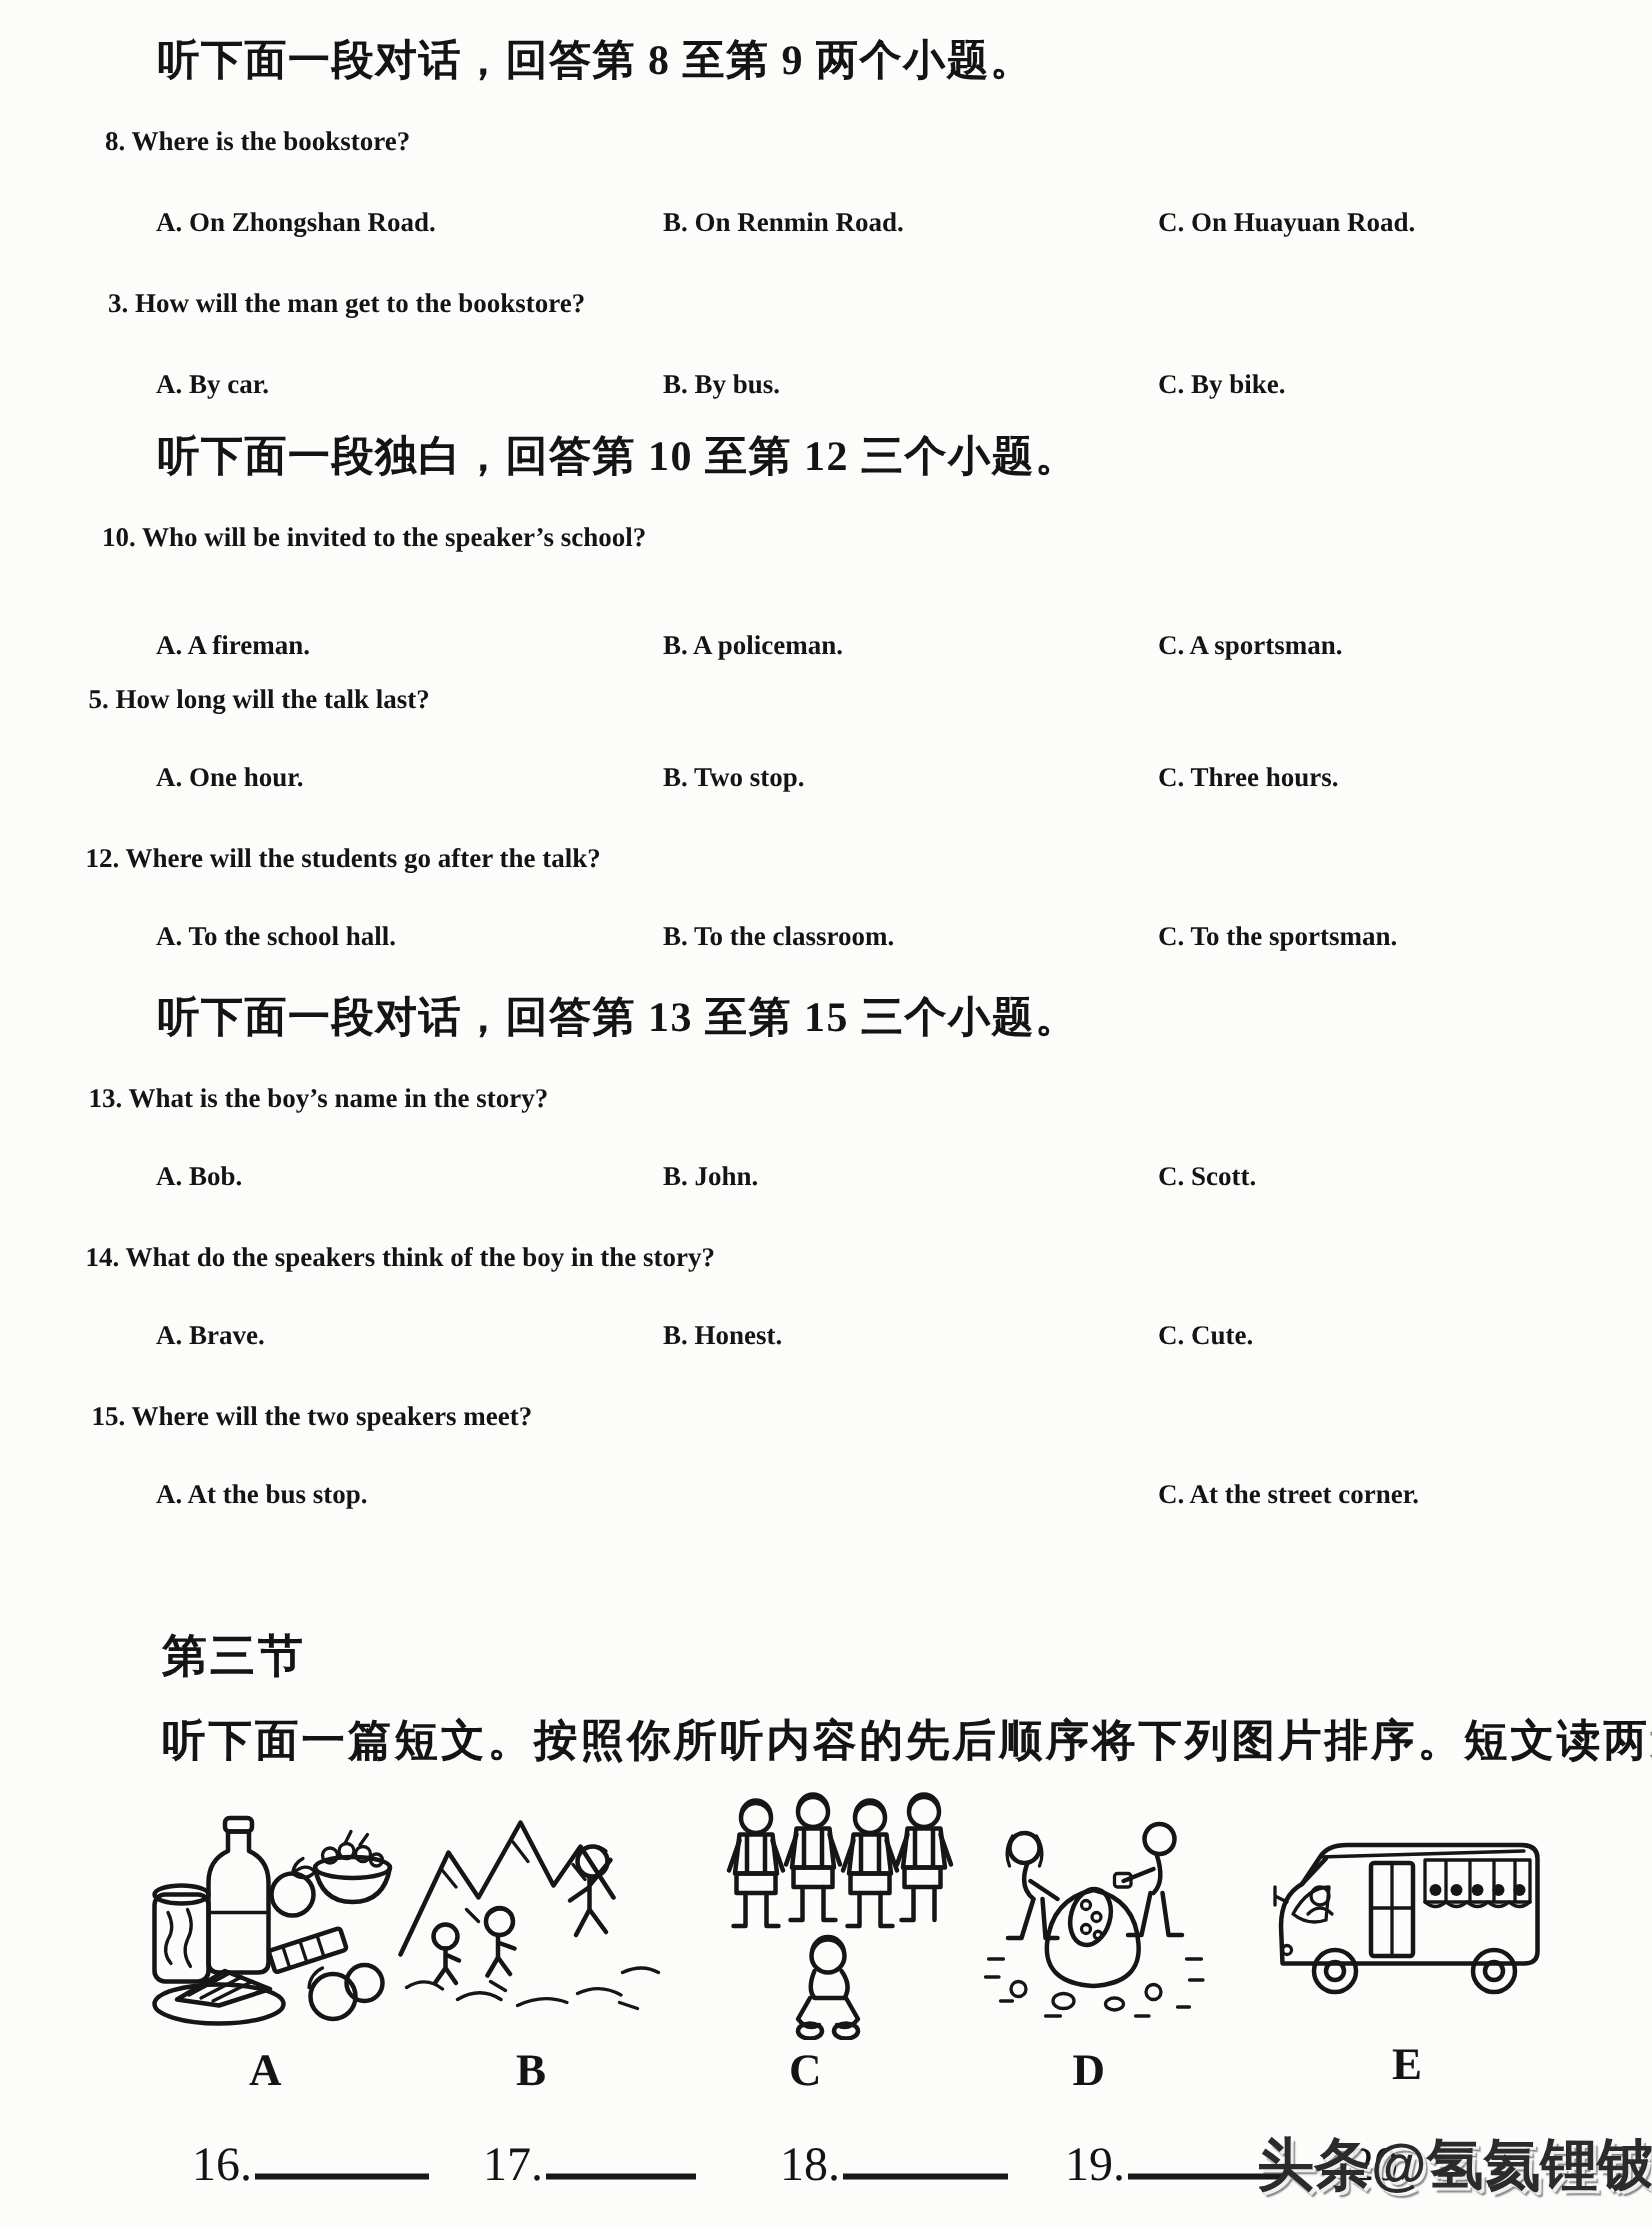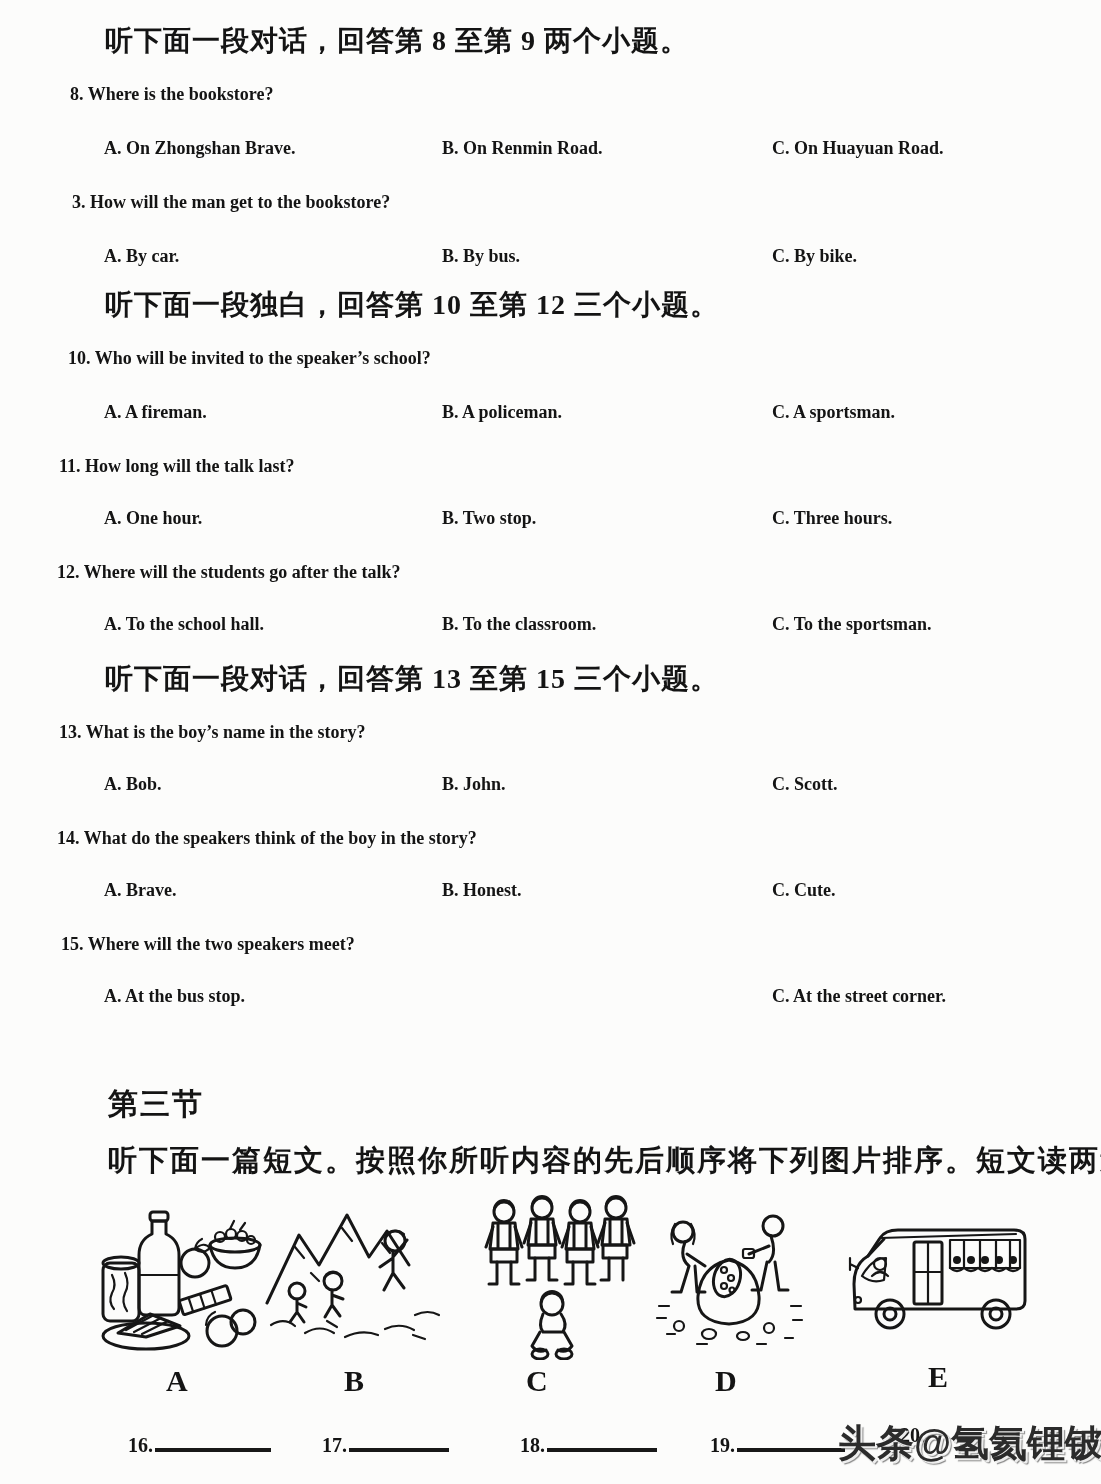--- a/index.html
+++ b/index.html
@@ -15,63 +15,63 @@
   .cnh{font-family:Liberation Sans, sans-serif;font-weight:bold;letter-spacing:2px;}
   .row{left:0;width:1101px;height:34px;}
   .opt{position:absolute;white-space:nowrap;top:0;}
   .opt.a{left:104px;}
   .opt.b{left:442px;}
   .opt.c{left:772px;}
   .pic{position:absolute;}
   .pic svg{display:block;}
   .plabel{font-weight:bold;font-size:30px;}
   .blank{position:absolute;top:1424px;}
-  .bnum{font-weight:bold;font-size:20px;}
+  .bnum{font-weight:normal;font-size:32px;}
   .bline{display:inline-block;height:24px;border-bottom:4px solid #181818;vertical-align:baseline;margin-left:2px;}
   .watermark{
     position:absolute;left:838px;top:1418px;
     font-family:"Liberation Sans","DejaVu Sans",sans-serif;
     font-weight:bold;font-size:38px;letter-spacing:0px;
     color:#2b2b2b;
     text-shadow:2px 2px 0 rgba(255,255,255,.85), 3px 3px 1px rgba(40,40,40,.55);
     white-space:nowrap;
   }
   svg .ln{stroke:#161616;stroke-width:3;fill:none;stroke-linecap:round;stroke-linejoin:round;}
   svg .ln2{stroke:#161616;stroke-width:2.2;fill:none;stroke-linecap:round;stroke-linejoin:round;}
   svg .fl{fill:#161616;stroke:none;}
 </style>
 </head>
 <body>
 
 <div class="abs cn" style="top:24px;left:105px">听下面一段对话，回答第 8 至第 9 两个小题。</div>
 
 <div class="abs en" style="top:78px;left:70px">8. Where is the bookstore?</div>
 <div class="abs row" style="top:132px">
-  <span class="opt a en">A. On Zhongshan Brave.</span>
+  <span class="opt a en">A. On Zhongshan Road.</span>
   <span class="opt b en">B. On Renmin Road.</span>
   <span class="opt c en">C. On Huayuan Road.</span>
 </div>
 
 <div class="abs en" style="top:186px;left:72px">3. How will the man get to the bookstore?</div>
 <div class="abs row" style="top:240px">
   <span class="opt a en">A. By car.</span>
   <span class="opt b en">B. By bus.</span>
   <span class="opt c en">C. By bike.</span>
 </div>
 
 <div class="abs cn" style="top:288px;left:105px">听下面一段独白，回答第 10 至第 12 三个小题。</div>
 
 <div class="abs en" style="top:342px;left:68px">10. Who will be invited to the speaker’s school?</div>
-<div class="abs row" style="top:396px">
+<div class="abs row" style="top:414px">
   <span class="opt a en">A. A fireman.</span>
   <span class="opt b en">B. A policeman.</span>
   <span class="opt c en">C. A sportsman.</span>
 </div>
 
-<div class="abs en" style="top:450px;left:59px">11. How long will the talk last?</div>
+<div class="abs en" style="top:450px;left:59px">5. How long will the talk last?</div>
 <div class="abs row" style="top:502px">
   <span class="opt a en">A. One hour.</span>
   <span class="opt b en">B. Two stop.</span>
   <span class="opt c en">C. Three hours.</span>
 </div>
 
 <div class="abs en" style="top:556px;left:57px">12. Where will the students go after the talk?</div>
 <div class="abs row" style="top:608px">
   <span class="opt a en">A. To the school hall.</span>
   <span class="opt b en">B. To the classroom.</span>

